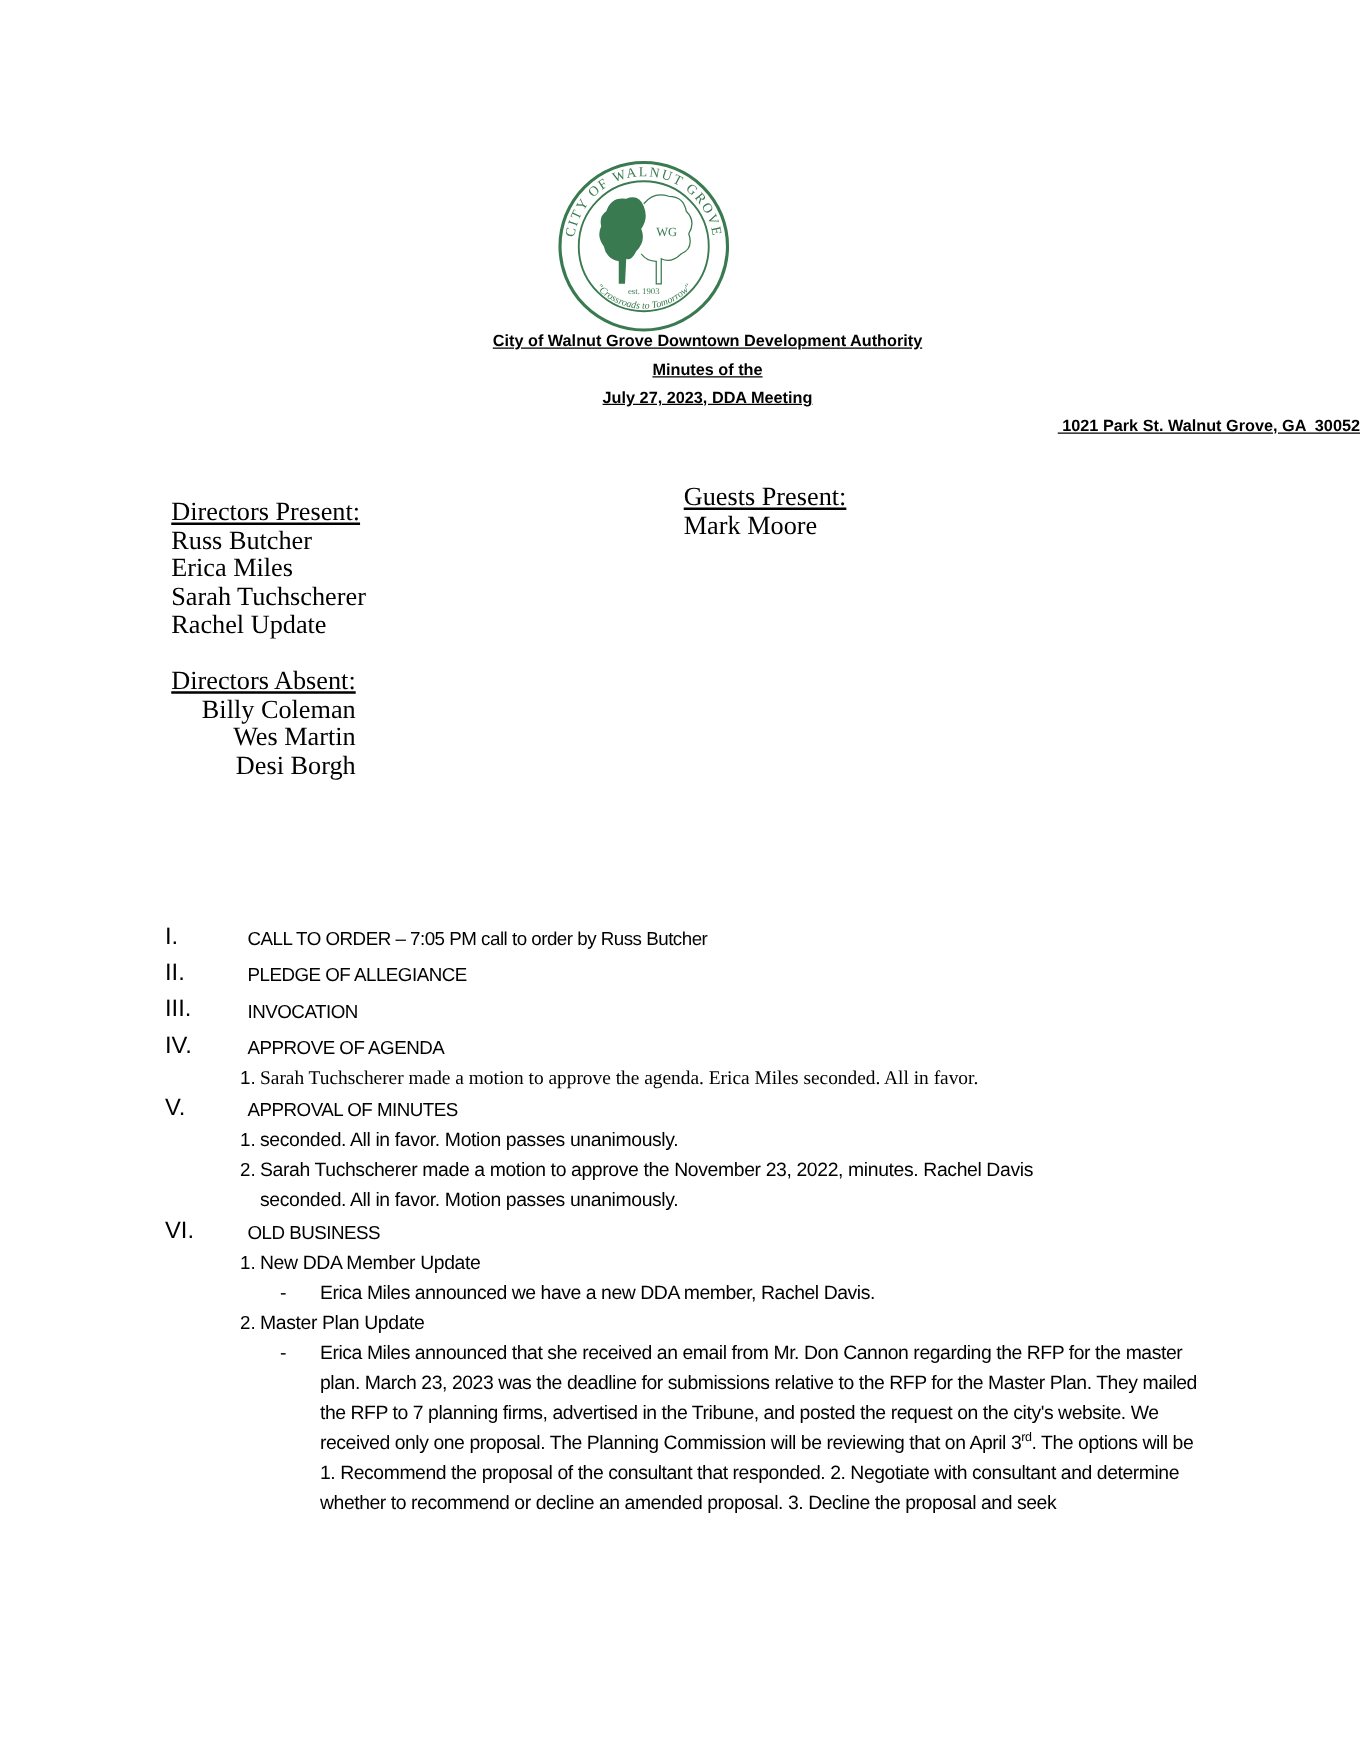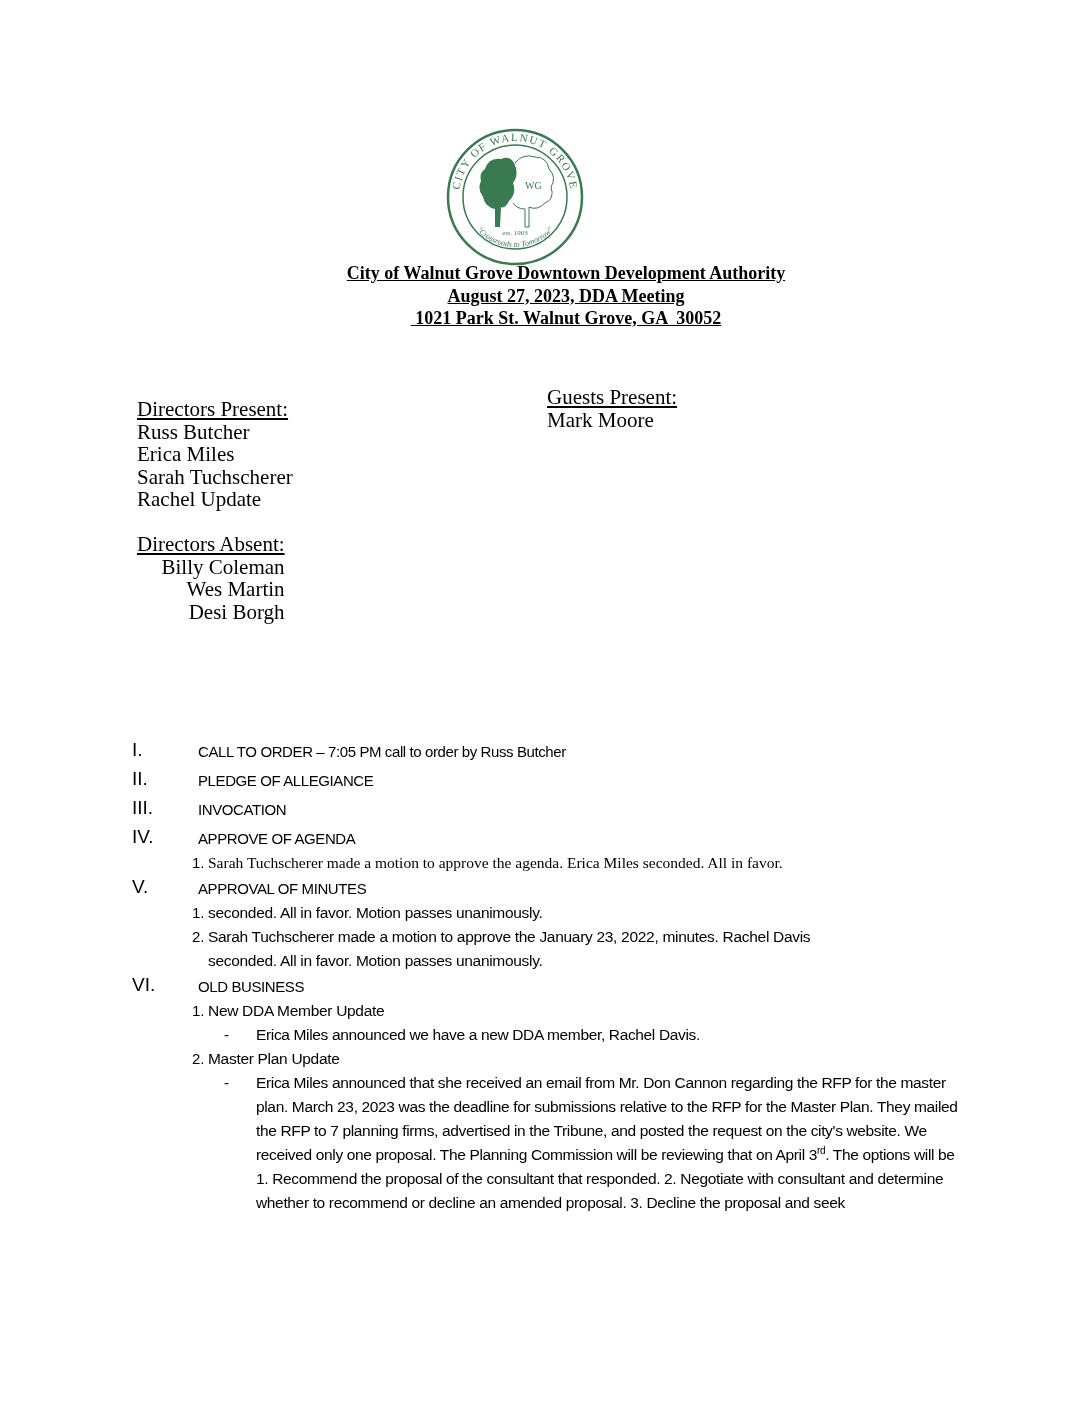--- a/index.html
+++ b/index.html
@@ -1,21 +1,21 @@
 <!DOCTYPE html>
 <html><head>
 <meta charset="utf-8">
 <style>
   html, body { margin: 0; padding: 0; background: #ffffff; }
   body { width: 1088px; height: 1408px; position: relative; overflow: hidden; color: #000; }
 
   .logo { position: absolute; left: 445px; top: 127px; width: 140px; height: 140px; }
 
   .header { position: absolute; left: 0; top: 262px; width: 1088px; text-align: center; }
-  .header div { font-family: Liberation Serif, serif; font-weight: bold; font-size: 18px; line-height: 22.5px; text-decoration: underline; padding-left: 44px; }
+  .header div { font-family: Liberation Sans, sans-serif; font-weight: bold; font-size: 13px; line-height: 22.5px; text-decoration: underline; padding-left: 44px; }
 
   .col { position: absolute; font-family: "Liberation Serif", serif; font-size: 21px; line-height: 22.5px; }
   .col .head { text-decoration: underline; }
   #present { left: 137px; top: 398px; }
   #absent { left: 137px; top: 533px; text-align: right; }
   #guests { left: 547px; top: 386px; }
 
   .agenda { position: absolute; left: 132px; top: 740px; width: 840px; }
   .sec { position: relative; font-family: "Liberation Sans", sans-serif; font-size: 15px; line-height: 24px; }
   .sec .rn { position: absolute; left: 0; top: -2px; font-size: 19px; }
@@ -44,22 +44,23 @@
     <text font-family="Liberation Serif, serif" font-size="8" fill="#3a7a50" font-style="italic"><textPath href="#botArc" startOffset="50%" text-anchor="middle">"Crossroads to Tomorrow"</textPath></text>
     <path d="M40 42 Q44 30 56 32 Q66 28 70 38 Q74 48 68 56 Q72 66 64 74 Q60 82 56 80 L55 100 L50 100 L50 82 Q40 80 38 70 Q32 62 36 54 Q34 46 40 42 Z" fill="#3a7a50"></path>
     <path d="M70 36 Q78 26 90 30 Q102 30 104 42 Q112 50 106 60 Q110 72 100 76 Q92 84 84 80 L84 100 L80 100 L80 82 Q72 82 68 76" fill="none" stroke="#3a7a50" stroke-width="1"></path>
     <text x="80" y="62" font-family="Liberation Serif, serif" font-size="10" fill="#3a7a50">WG</text>
     <text x="70" y="108" text-anchor="middle" font-family="Liberation Serif, serif" font-size="7" fill="#3a7a50">est. 1903</text>
   </svg>
 </div>
 
 <div class="header">
   <div>City of Walnut Grove Downtown Development Authority</div>
-  <div>August 27, 2023, DDA Meeting</div>
-  <div style="white-space: pre;"> 1021 Park St. Walnut Grove, GA  30052</div>
+  <div>Minutes of the</div>
+  <div>July 27, 2023, DDA Meeting</div>
+  <div style="white-space: pre; text-align: right;"> 1021 Park St. Walnut Grove, GA  30052</div>
 </div>
 
 <div class="col" id="present">
   <div class="head">Directors Present:</div>
   <div>Russ Butcher</div>
   <div>Erica Miles</div>
   <div>Sarah Tuchscherer</div>
   <div>Rachel Update</div>
 </div>
 
@@ -100,21 +101,21 @@
   <div class="sec">
     <span class="rn">V.</span>
     <div class="st">APPROVAL OF MINUTES</div>
   </div>
   <div class="sub">
     <span class="num">1.</span>
     <div class="tx">seconded. All in favor. Motion passes unanimously.</div>
   </div>
   <div class="sub" style="margin-bottom:2px;">
     <span class="num">2.</span>
-    <div class="tx">Sarah Tuchscherer made a motion to approve the January 23, 2022, minutes. Rachel Davis</div>
+    <div class="tx">Sarah Tuchscherer made a motion to approve the November 23, 2022, minutes. Rachel Davis</div>
     <div class="tx">seconded. All in favor. Motion passes unanimously.</div>
   </div>
 
   <div class="sec">
     <span class="rn">VI.</span>
     <div class="st">OLD BUSINESS</div>
   </div>
   <div class="sub">
     <span class="num">1.</span>
     <div class="tx">New DDA Member Update</div>

